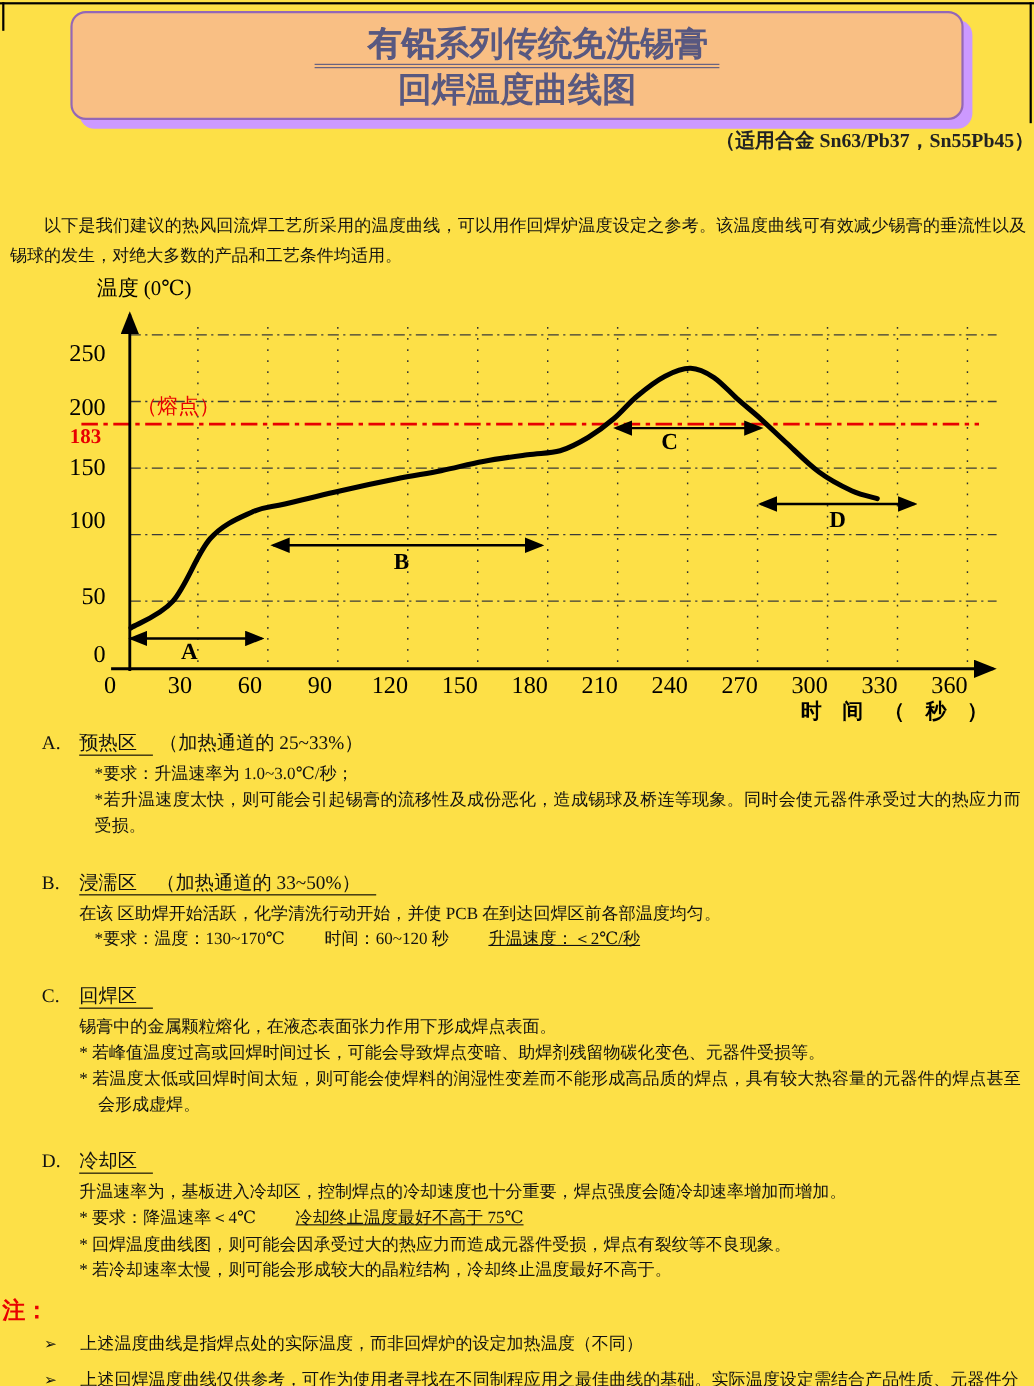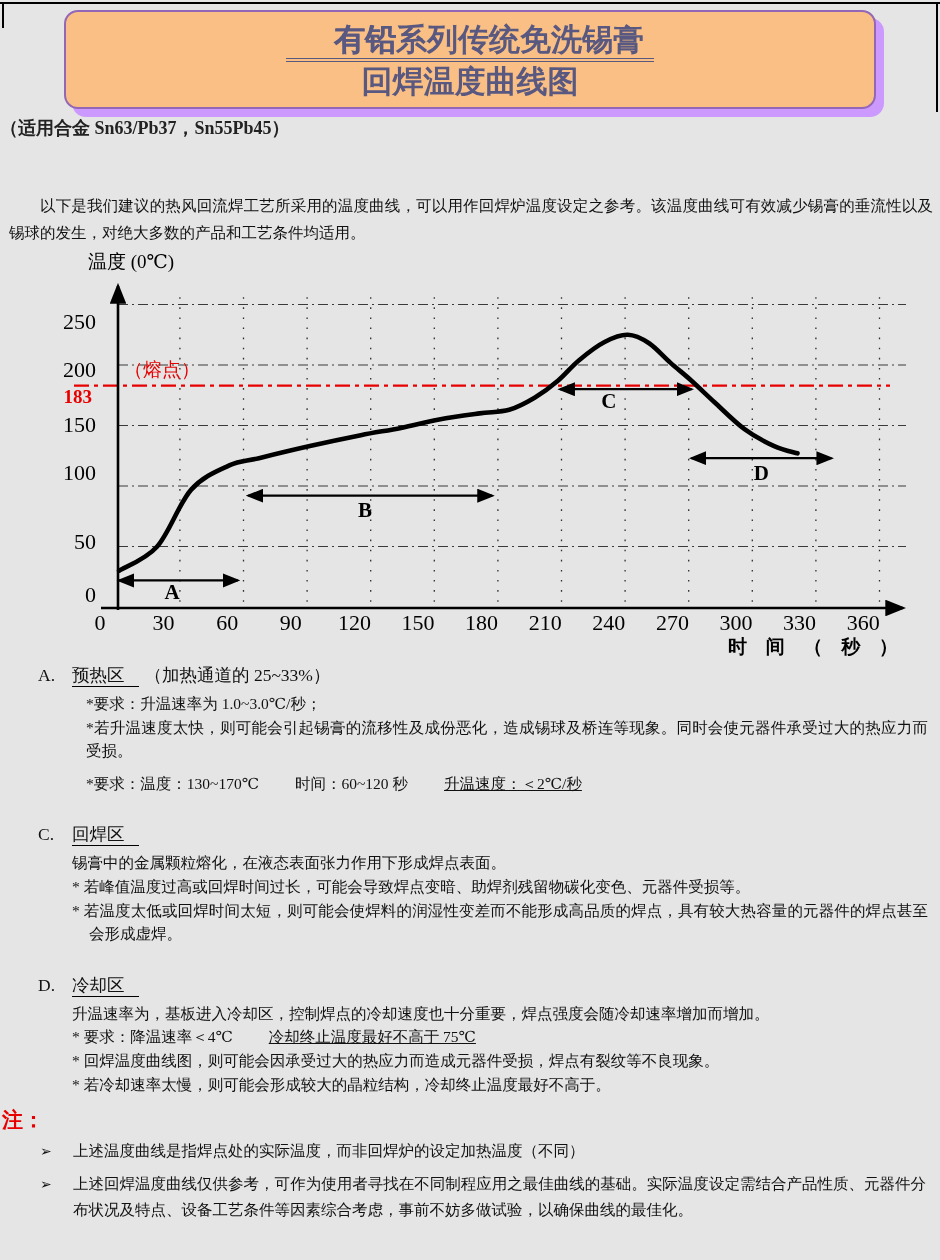--- a/index.html
+++ b/index.html
@@ -1,29 +1,29 @@
 <!DOCTYPE html>
 <html><head>
 <meta charset="utf-8">
 <style>
   html,body{margin:0;padding:0;background:#fff;}
-  .page{position:relative;width:940px;height:1260px;background:#e5e5e5;overflow:hidden;
+  .page{position:relative;width:940px;height:1260px;background:#fde047;overflow:hidden;
         font-family:"Liberation Serif","DejaVu Serif",serif;color:#111;}
   .b-top{position:absolute;top:2px;left:0;width:940px;height:2px;background:#000;}
   .b-left{position:absolute;top:2px;left:2px;width:2px;height:26px;background:#000;}
   .b-right{position:absolute;top:2px;right:2px;width:2px;height:110px;background:#000;}
 
   .title-box{position:absolute;left:64px;top:10px;width:808px;height:95px;
      background:#f9bf84;border:2px solid #9467b6;border-radius:14px;
      box-shadow:8px 8px 0 #cc99ff;text-align:center;color:#585880;}
   .t-line1{margin-top:9px;font-size:31px;font-weight:bold;line-height:38px;}
   .t-underline{border-bottom:4px double #585880;padding:0 10px 1px 48px;}
   .brand{text-shadow:0.6px 0 0 #585880;}
   .t-line2{font-size:31px;font-weight:bold;line-height:40px;margin-top:3px;}
-  .subtitle{position:absolute;top:116px;left:0;width:940px;text-align:left;
+  .subtitle{position:absolute;top:116px;left:0;width:940px;text-align:right;
      font-size:18px;font-weight:bold;color:#222;}
   .intro{position:absolute;top:192px;left:9px;width:924px;font-size:15.5px;
      line-height:27px;text-indent:31px;text-align:justify;}
 
   .chart{position:absolute;top:240px;left:0;width:940px;height:425px;}
   svg text{font-family:"Liberation Serif","DejaVu Serif",serif;fill:#000;}
   .hg{stroke:#3a3a3a;stroke-width:1.2;stroke-dasharray:10 4 2 4;fill:none;}
   .vg{stroke:#2f2f2f;stroke-width:1.3;stroke-dasharray:1.6 8.5;fill:none;}
   .melt{stroke:#e80000;stroke-width:2.4;stroke-dasharray:15 5 4 5;}
   .ax{stroke:#000;stroke-width:2.6;}
@@ -133,21 +133,23 @@
       </svg>
   </div>
 
   <div class="textflow">
     <div id="sections">
         <div class="sec-h"><span class="sec-id">A.</span><span class="sec-u">预热区</span><span class="sec-sfx">（加热通道的 25~33%）</span></div>
         <div class="sec-body">
           <div class="sec-line ind2">*要求：升温速率为 1.0~3.0℃/秒；</div>
           <div class="sec-line ind2">*若升温速度太快，则可能会引起锡膏的流移性及成份恶化，造成锡球及桥连等现象。同时会使元器件承受过大的热应力而受损。</div>
         </div>
+        <div class="sec-h"><span class="sec-id">B.</span><span class="sec-u">浸濡区　（加热通道的 33~50%）</span></div>
         <div class="sec-body">
+          <div class="sec-line ind1">在该 区助焊开始活跃，化学清洗行动开始，并使 PCB 在到达回焊区前各部温度均匀。</div>
           <div class="sec-line ind2"><span class="col">*要求：温度：130~170℃</span><span class="col">时间：60~120 秒</span><span class="col">升温速度：＜2℃/秒</span></div>
         </div>
         <div class="sec-h"><span class="sec-id">C.</span><span class="sec-u">回焊区</span></div>
         <div class="sec-body">
           <div class="sec-line ind1">锡膏中的金属颗粒熔化，在液态表面张力作用下形成焊点表面。</div>
           <div class="sec-line ind1">* 若峰值温度过高或回焊时间过长，可能会导致焊点变暗、助焊剂残留物碳化变色、元器件受损等。</div>
           <div class="sec-line ind1 hang">* 若温度太低或回焊时间太短，则可能会使焊料的润湿性变差而不能形成高品质的焊点，具有较大热容量的元器件的焊点甚至会形成虚焊。</div>
         </div>
         <div class="sec-h"><span class="sec-id">D.</span><span class="sec-u">冷却区</span></div>
         <div class="sec-body">

